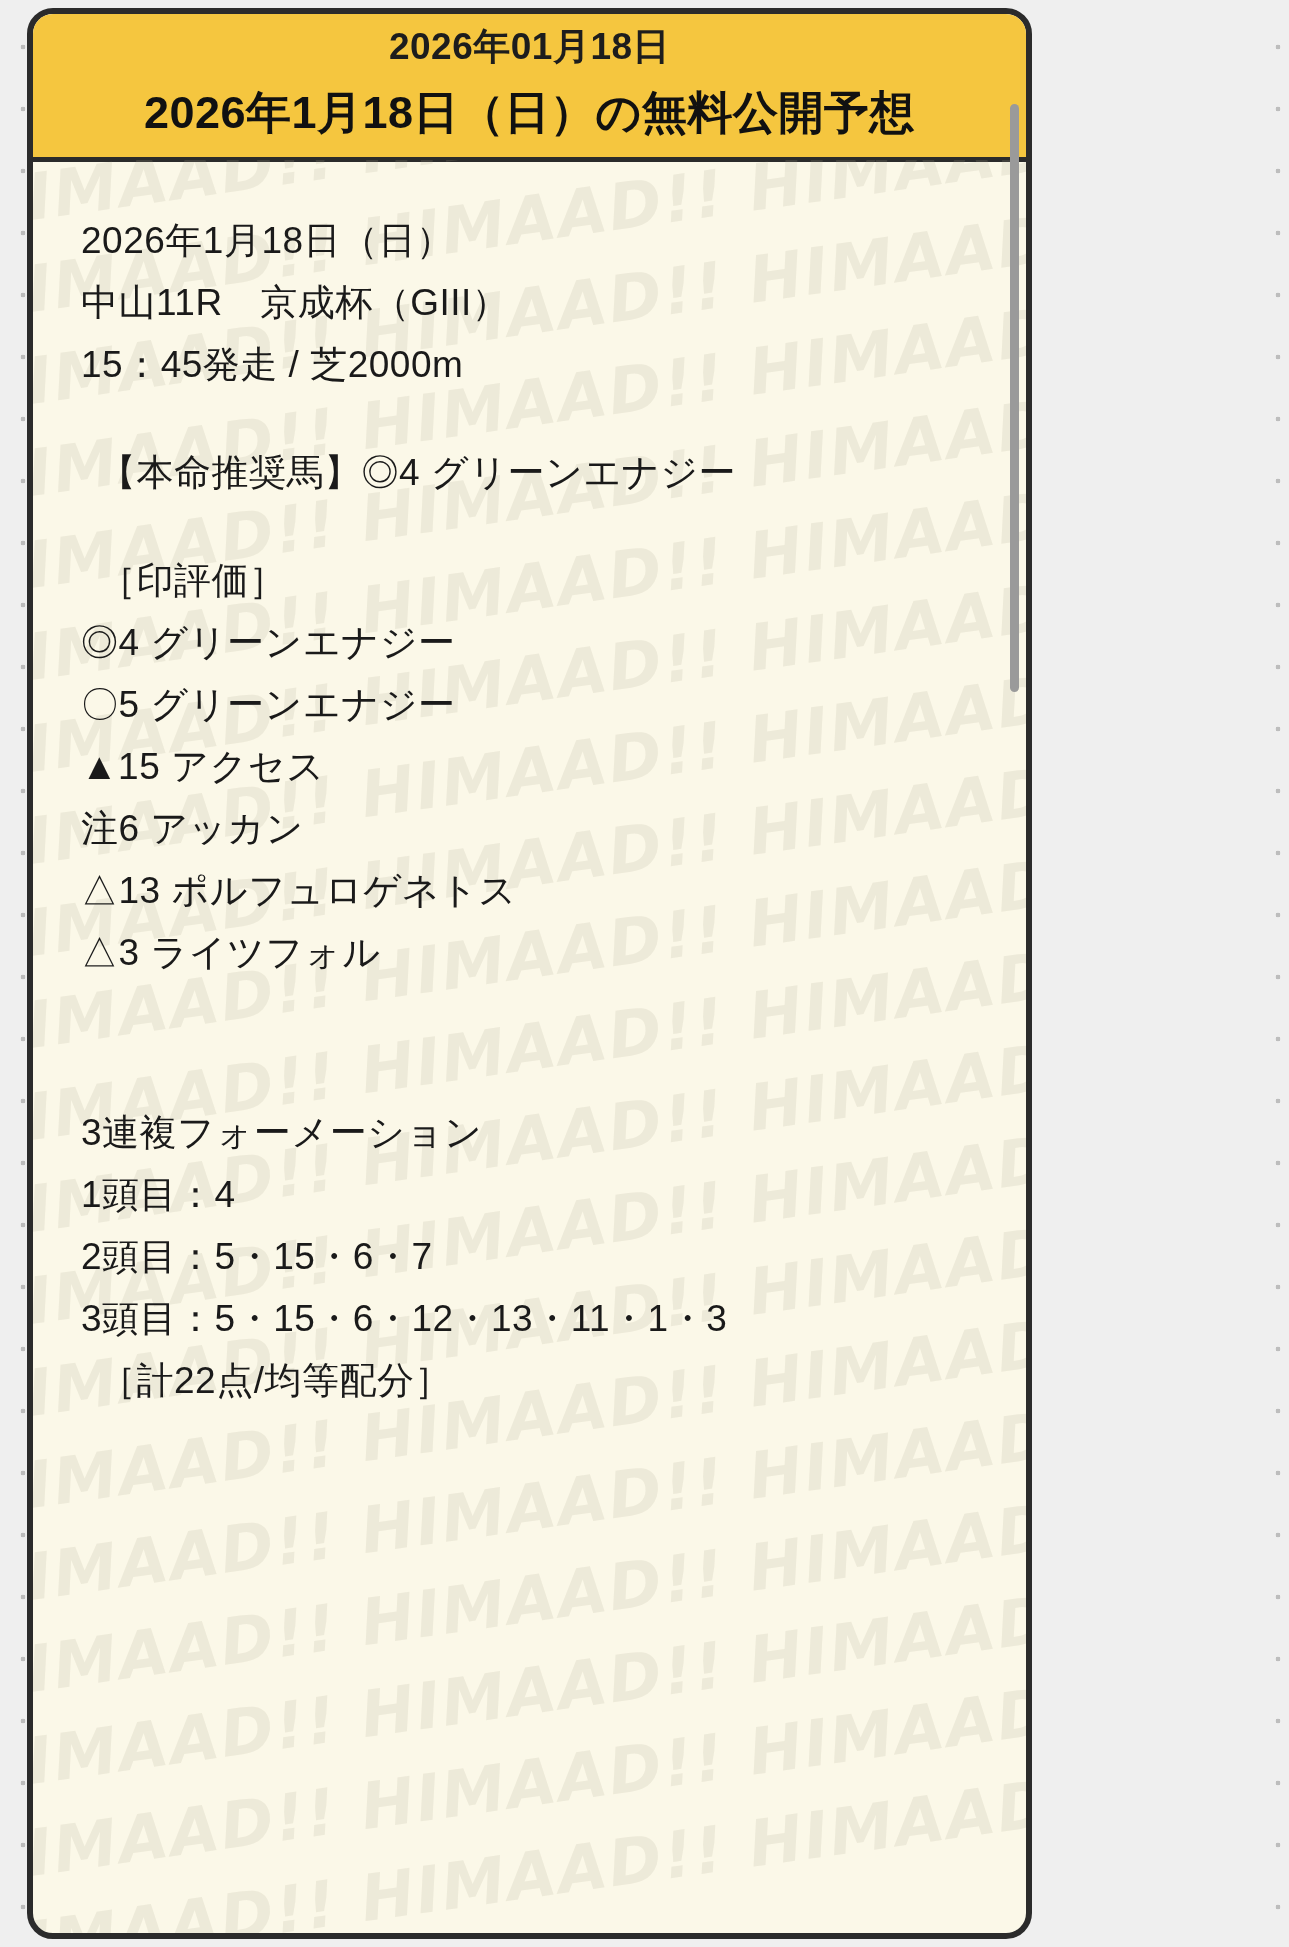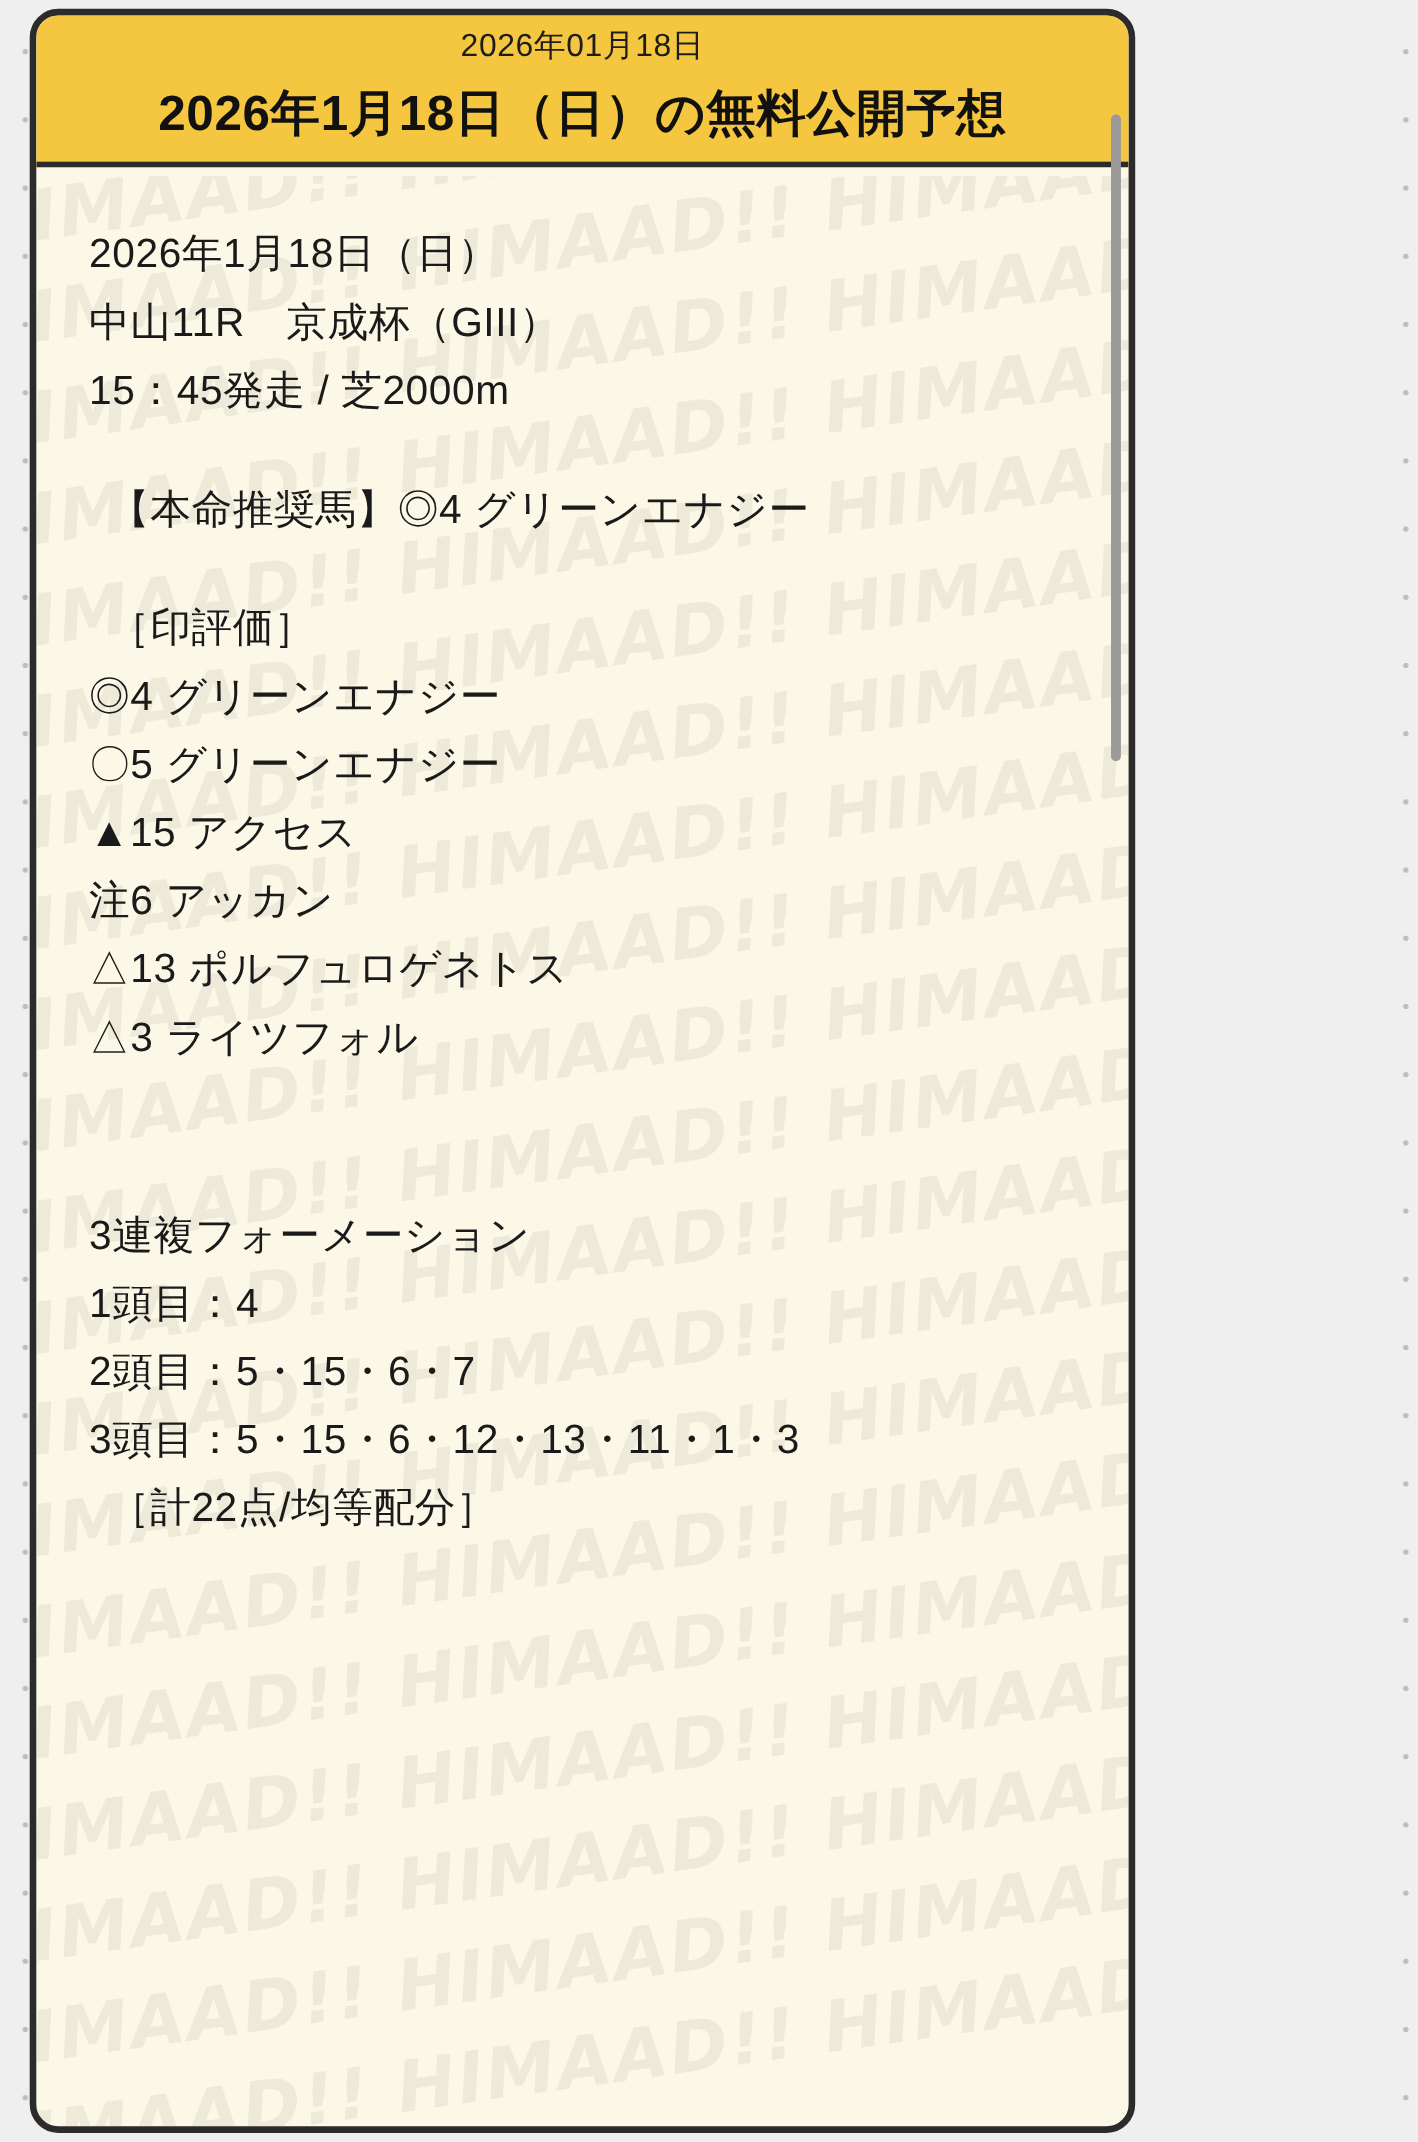--- a/index.html
+++ b/index.html
@@ -49,25 +49,25 @@
 
   
   .card-header {
     background: #f5c63f;
     border-bottom: 5px solid #2b2b2b;
     padding: 10px 12px 14px;
     text-align: center;
     box-sizing: border-box;
   }
   .header-date {
-    font-size: 29px;
+    font-size: 37px;
     color: #1d1d1d;
     letter-spacing: .5px;
     line-height: 1.25;
-    font-weight: 400;
+    font-weight: 700;
   }
   .header-title {
     font-size: 45px;
     font-weight: bold;
     color: #111;
     line-height: 1.3;
     margin-top: 14px;
     letter-spacing: .5px;
   }
 

